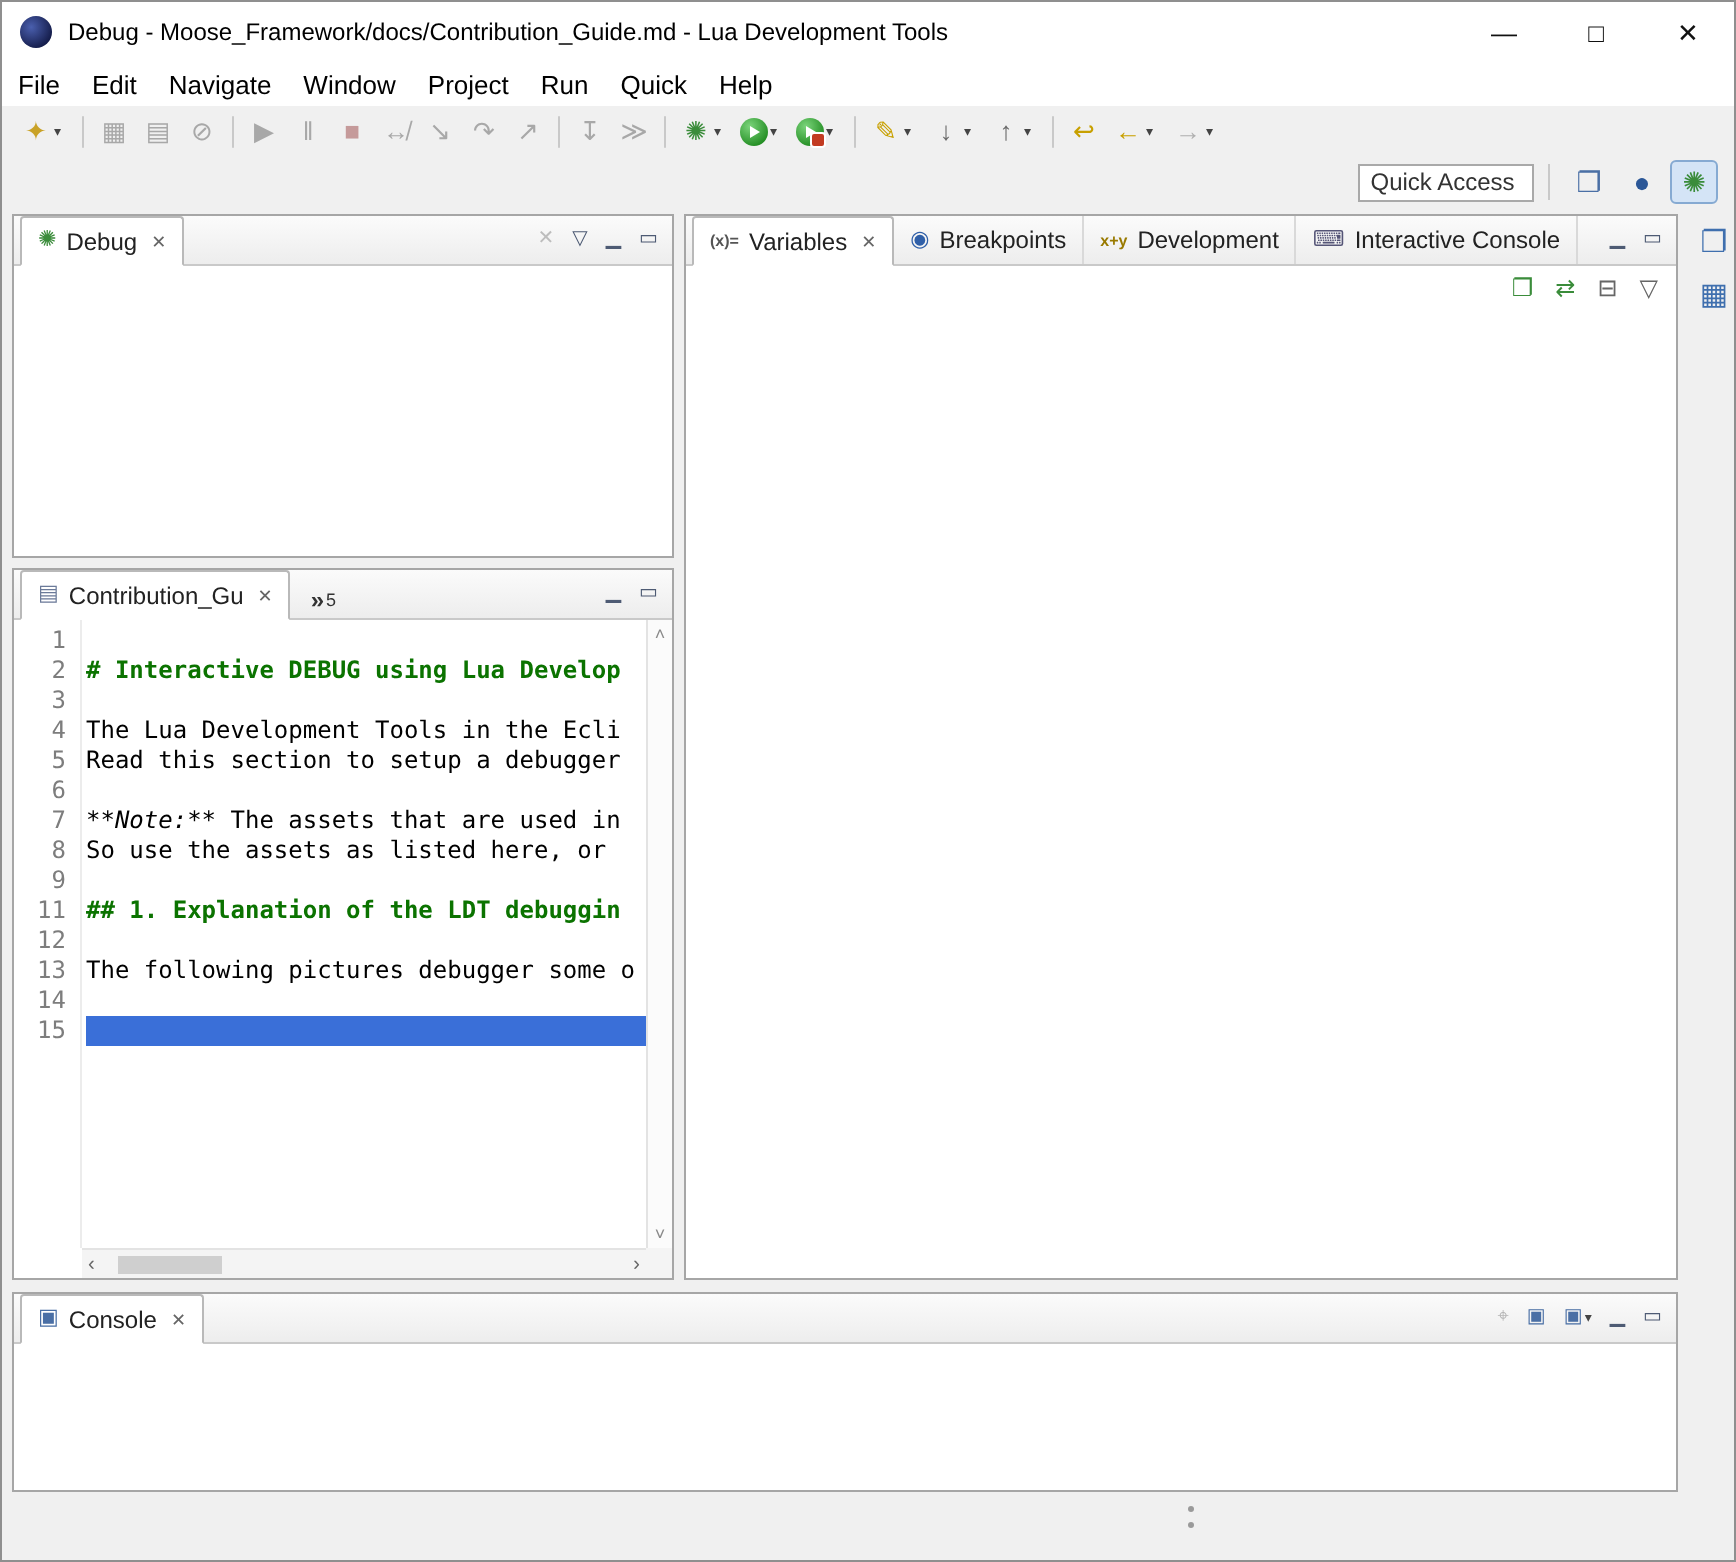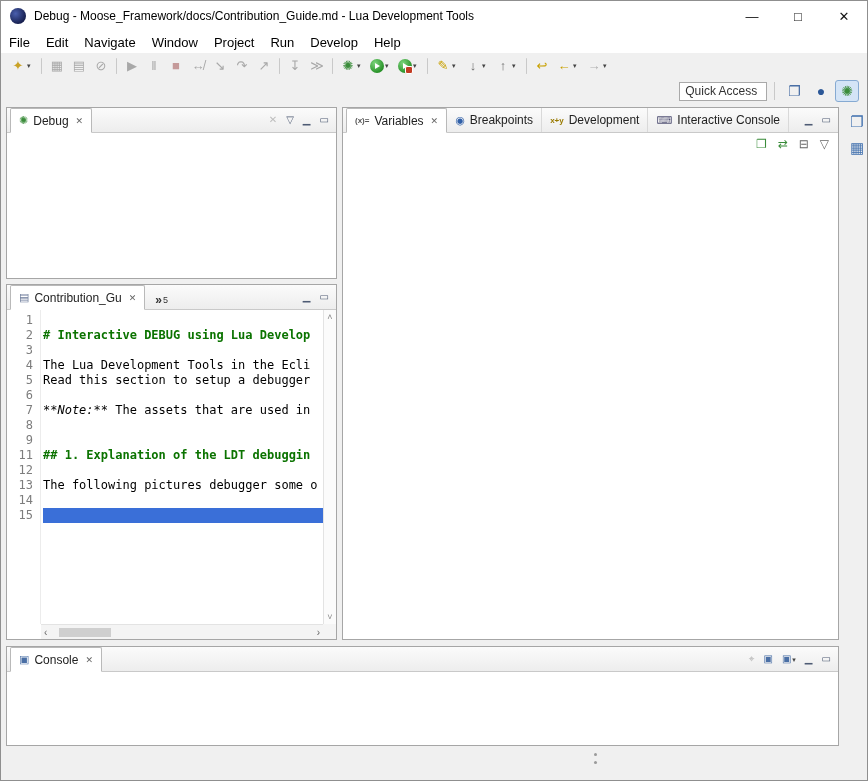--- a/index.html
+++ b/index.html
@@ -137,21 +137,21 @@
 
     <button class="menu-item">
       <span>Project</span>
     </button>
 
     <button class="menu-item">
       <span>Run</span>
     </button>
 
     <button class="menu-item">
-      <span>Develop</span>
+      <span>Quick</span>
     </button>
 
     <button class="menu-item">
       <span>Help</span>
     </button>
   </div>
 
 <div class="toolbar">
 
     <div class="tb" data-variant="">
@@ -389,20 +389,21 @@
 
         <div class="code-line" data-variant="">
           <span class="ln">7</span>
           <span class="prefix">**Note:**</span>
           <span class="txt"> The assets that are used in</span>
         </div>
 
         <div class="code-line" data-variant="">
           <span class="ln">8</span>
 
+          <span class="txt">So use the assets as listed here, or </span>
         </div>
 
         <div class="code-line" data-variant="">
           <span class="ln">9</span>
 
           <span class="txt"></span>
         </div>
 
 
         <div class="code-line" data-variant="h">

